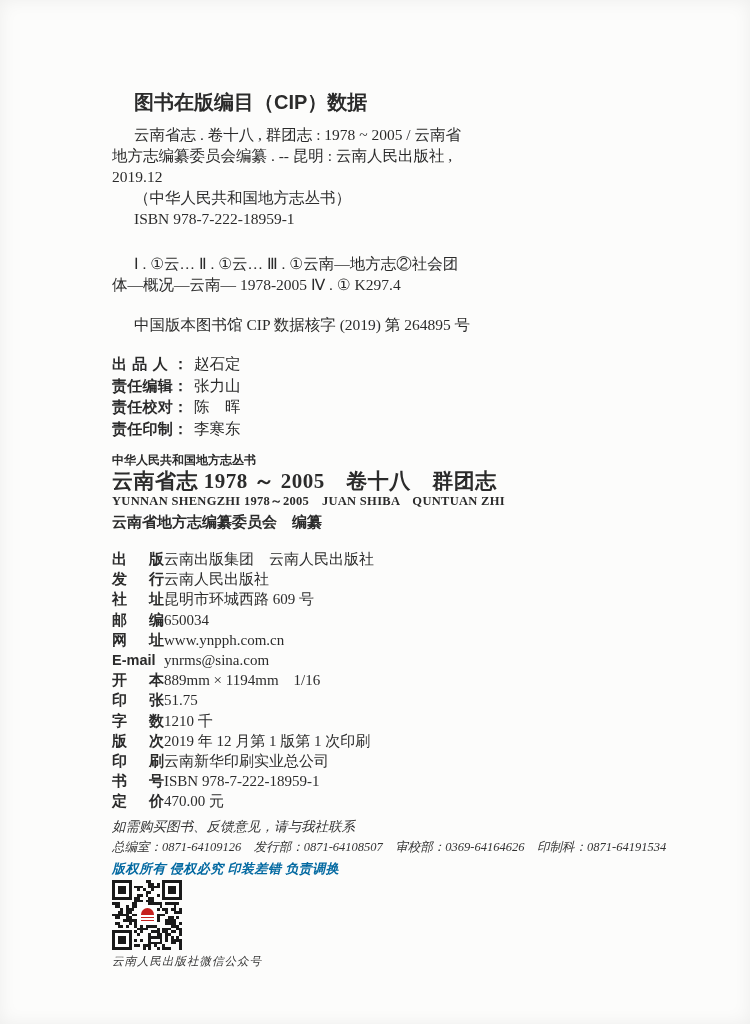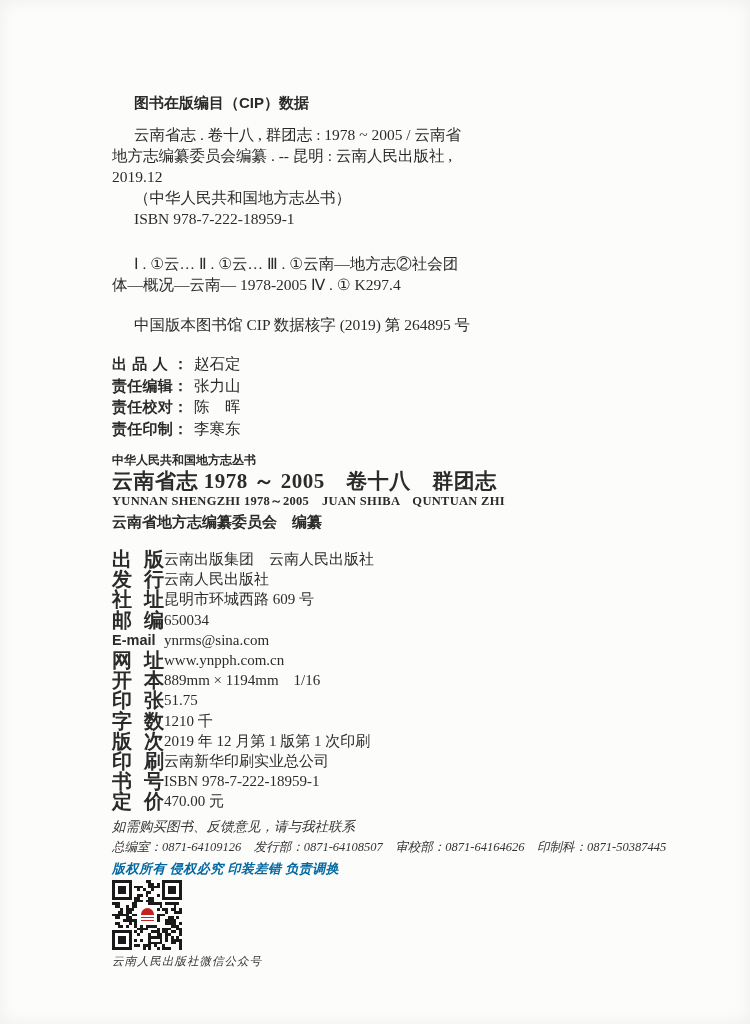--- a/index.html
+++ b/index.html
@@ -16,21 +16,21 @@
     box-shadow:inset 0 0 18px rgba(0,0,0,0.06);
     padding:92px 60px 0 112px;
     color:#2b2b2b;
     overflow:hidden;
   }
   .line{font-size:15.5px;line-height:21px;white-space:nowrap;}
   .indent{padding-left:22px;}
 
   .cip-header{
     font-family:"Liberation Sans", sans-serif;
-    font-weight:700;font-size:15px;line-height:21px;
+    font-weight:700;font-size:20px;line-height:21px;
     padding-left:22px;margin-bottom:11px;
   }
   .class-block{margin-top:24px;}
   .registry{margin-top:19px;padding-left:22px;font-size:15.5px;line-height:21px;}
 
   .staff-block{margin-top:18px;}
   .staff-row{line-height:21.5px;font-size:15.5px;white-space:nowrap;}
   .staff-label{
     display:inline-block;width:76px;
     font-family:"Liberation Sans", sans-serif;font-weight:700;font-size:15px;
@@ -42,21 +42,21 @@
   .title-block{margin-top:13px;}
   .series-name{font-family:"Liberation Sans", sans-serif;font-weight:600;font-size:12px;line-height:17px;}
   .book-title{font-weight:700;font-size:21px;line-height:24px;letter-spacing:0.5px;white-space:nowrap;}
   .book-pinyin{font-weight:700;font-size:12.5px;line-height:16px;letter-spacing:0.3px;white-space:nowrap;}
   .compiler{font-family:"Liberation Sans", sans-serif;font-weight:700;font-size:15px;line-height:20px;margin-top:3px;}
 
   .pub-block{margin-top:17px;}
   .pub-row{line-height:20.2px;font-size:15px;white-space:nowrap;}
   .pub-label{
     display:inline-block;width:52px;
-    font-family:"Liberation Sans", sans-serif;font-weight:700;font-size:20px;
+    font-family:"Liberation Sans", sans-serif;font-weight:700;font-size:15px;
     text-align:justify;text-align-last:justify;
     vertical-align:bottom;
   }
   .pub-label.latin{text-align-last:left;font-size:14.5px;}
   .pub-value{text-align:center;}
 
   .contact-note{margin-top:6px;font-style:italic;font-size:13.5px;line-height:18px;color:#333;}
   .phones{margin-top:3px;font-style:italic;font-size:12.5px;line-height:17px;color:#333;white-space:nowrap;}
   .rights{margin-top:4px;font-style:italic;font-weight:700;font-size:13px;line-height:17px;letter-spacing:0.5px;color:#0369a1;}
 
@@ -114,33 +114,33 @@
     <div class="book-title">云南省志 1978 ～ 2005　卷十八　群团志</div>
     <div class="book-pinyin">YUNNAN SHENGZHI 1978～2005　JUAN SHIBA　QUNTUAN ZHI</div>
     <div class="compiler">云南省地方志编纂委员会　编纂</div>
   </div>
 
   <div class="pub-block">
     <div class="pub-row"><span class="pub-label">出版</span><span class="pub-value">云南出版集团　云南人民出版社</span></div>
     <div class="pub-row"><span class="pub-label">发行</span><span class="pub-value">云南人民出版社</span></div>
     <div class="pub-row"><span class="pub-label">社址</span><span class="pub-value">昆明市环城西路 609 号</span></div>
     <div class="pub-row"><span class="pub-label">邮编</span><span class="pub-value">650034</span></div>
+    <div class="pub-row"><span class="pub-label">网址</span><span class="pub-value">www.ynpph.com.cn</span></div>
     <div class="pub-row"><span class="pub-label latin">E-mail</span><span class="pub-value">ynrms@sina.com</span></div>
-    <div class="pub-row"><span class="pub-label">网址</span><span class="pub-value">www.ynpph.com.cn</span></div>
     <div class="pub-row"><span class="pub-label">开本</span><span class="pub-value">889mm × 1194mm　1/16</span></div>
     <div class="pub-row"><span class="pub-label">印张</span><span class="pub-value">51.75</span></div>
     <div class="pub-row"><span class="pub-label">字数</span><span class="pub-value">1210 千</span></div>
     <div class="pub-row"><span class="pub-label">版次</span><span class="pub-value">2019 年 12 月第 1 版第 1 次印刷</span></div>
     <div class="pub-row"><span class="pub-label">印刷</span><span class="pub-value">云南新华印刷实业总公司</span></div>
     <div class="pub-row"><span class="pub-label">书号</span><span class="pub-value">ISBN 978-7-222-18959-1</span></div>
     <div class="pub-row"><span class="pub-label">定价</span><span class="pub-value">470.00 元</span></div>
   </div>
 
   <div class="contact-note">如需购买图书、反馈意见，请与我社联系</div>
-  <div class="phones">总编室：0871-64109126　发行部：0871-64108507　审校部：0871-64164626　印制科：0871-50387445</div>
+  <div class="phones">总编室：0871-64109126　发行部：0871-64108507　审校部：0369-64164626　印制科：0871-64191534</div>
   <div class="rights">版权所有 侵权必究 印装差错 负责调换</div>
 
   <div class="qr-area">
     <div class="qr-box">
       <svg id="qr-svg" viewBox="0 0 25 25" shape-rendering="crispEdges">
           <rect x="12" y="0" width="1" height="1" fill="#1a1a1a"></rect>
           <rect x="13" y="0" width="1" height="1" fill="#1a1a1a"></rect>
           <rect x="13" y="1" width="1" height="1" fill="#1a1a1a"></rect>
           <rect x="14" y="1" width="1" height="1" fill="#1a1a1a"></rect>
           <rect x="16" y="1" width="1" height="1" fill="#1a1a1a"></rect>

